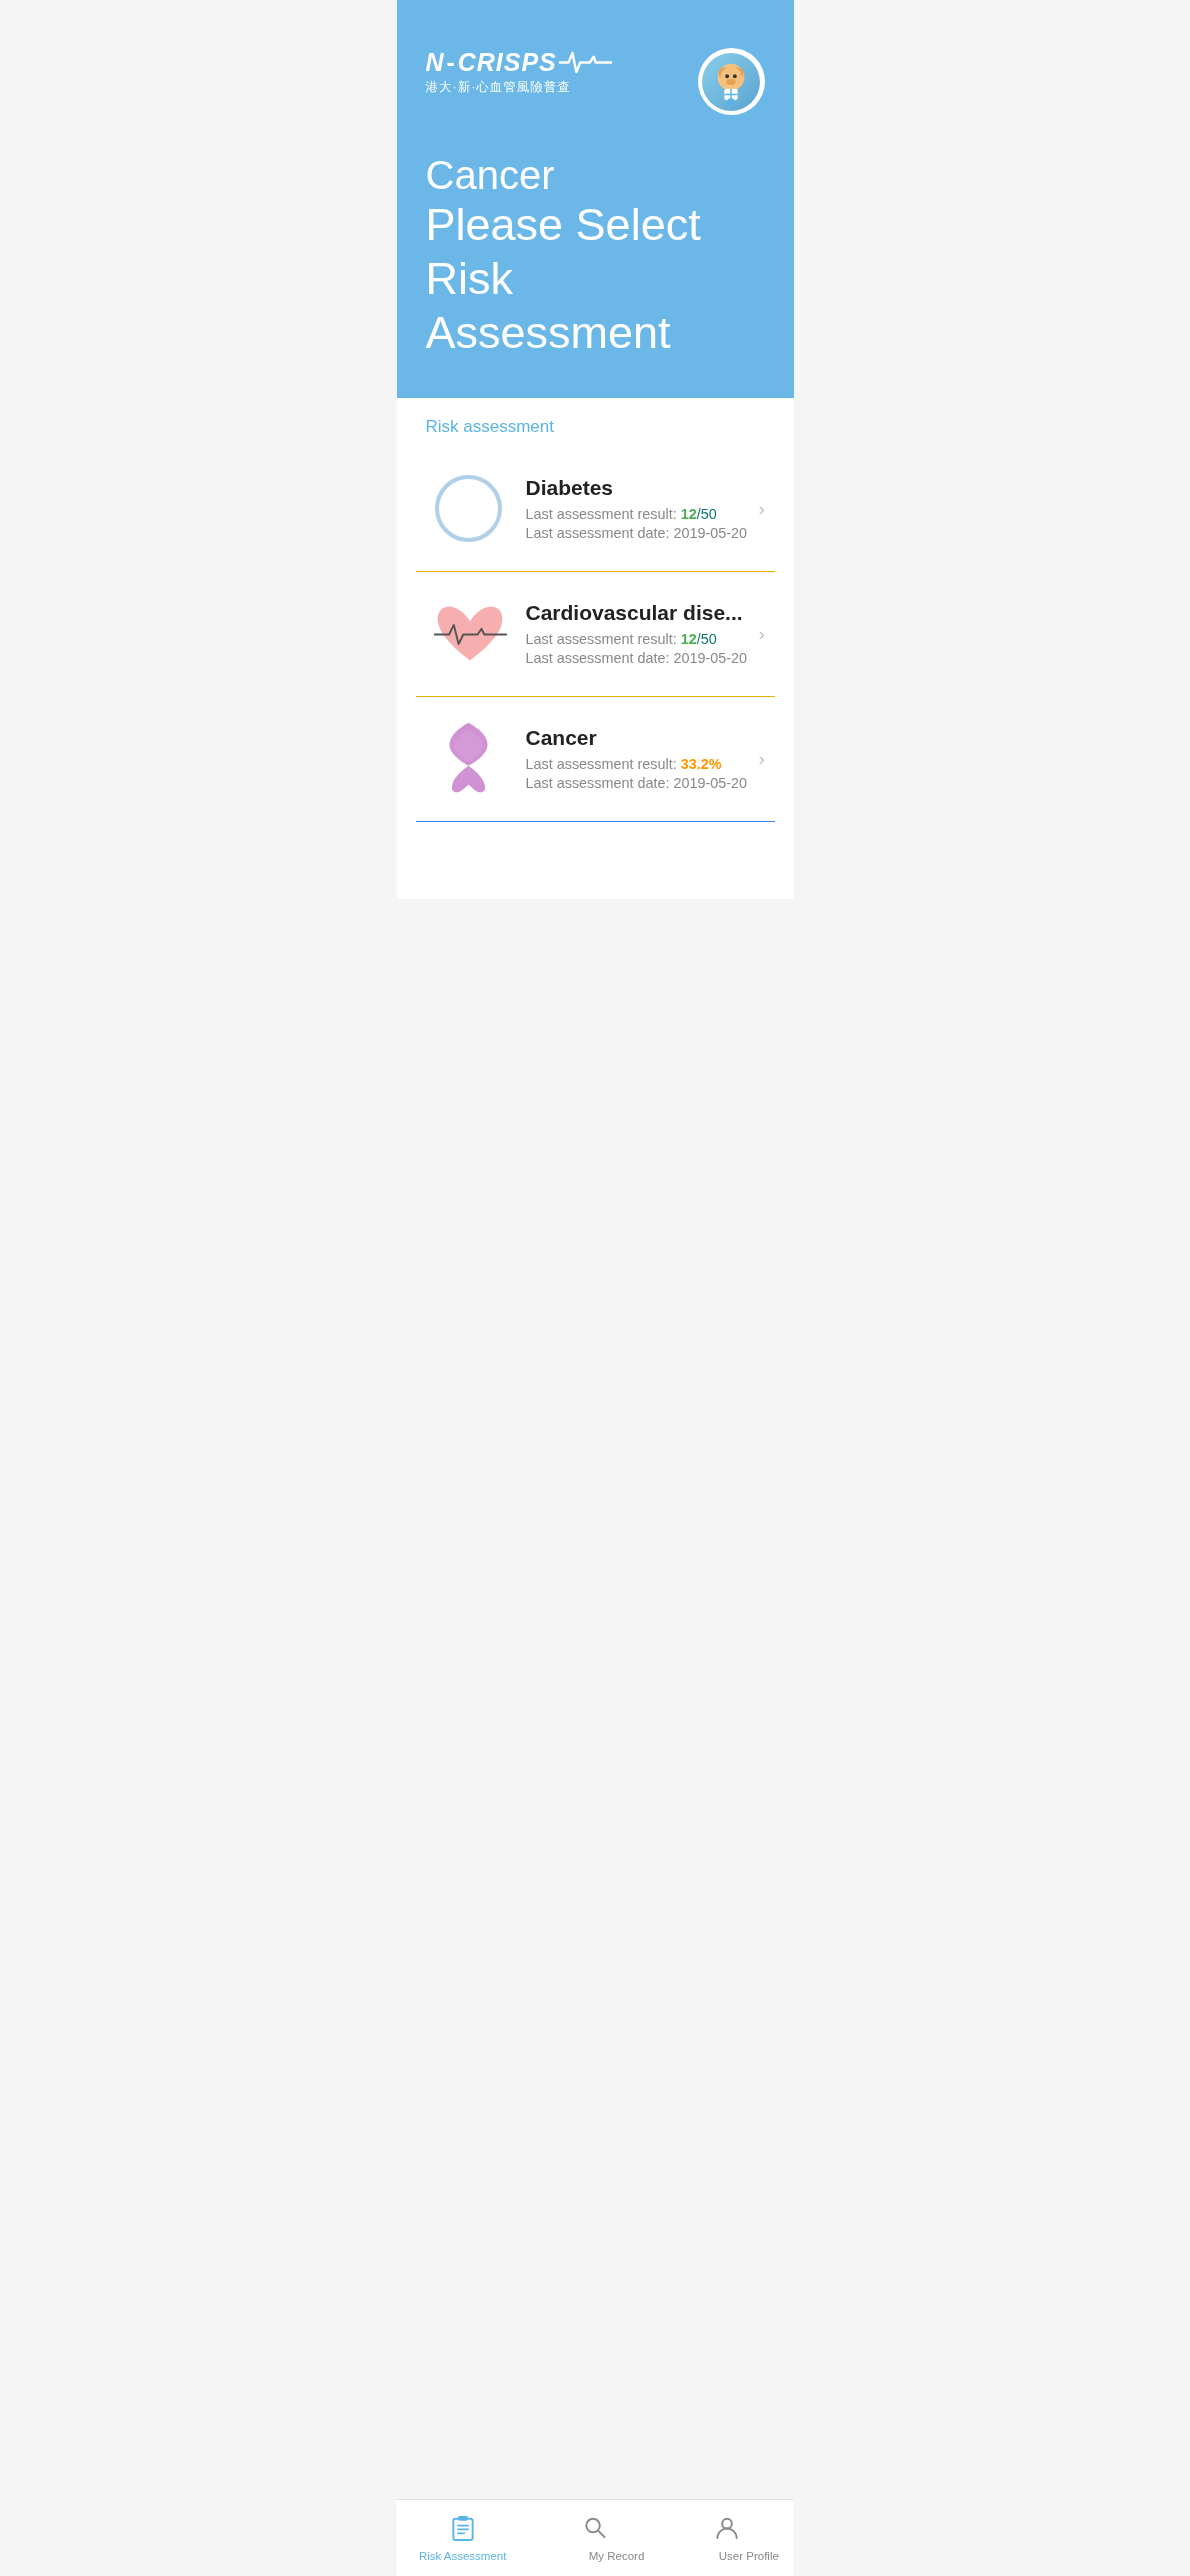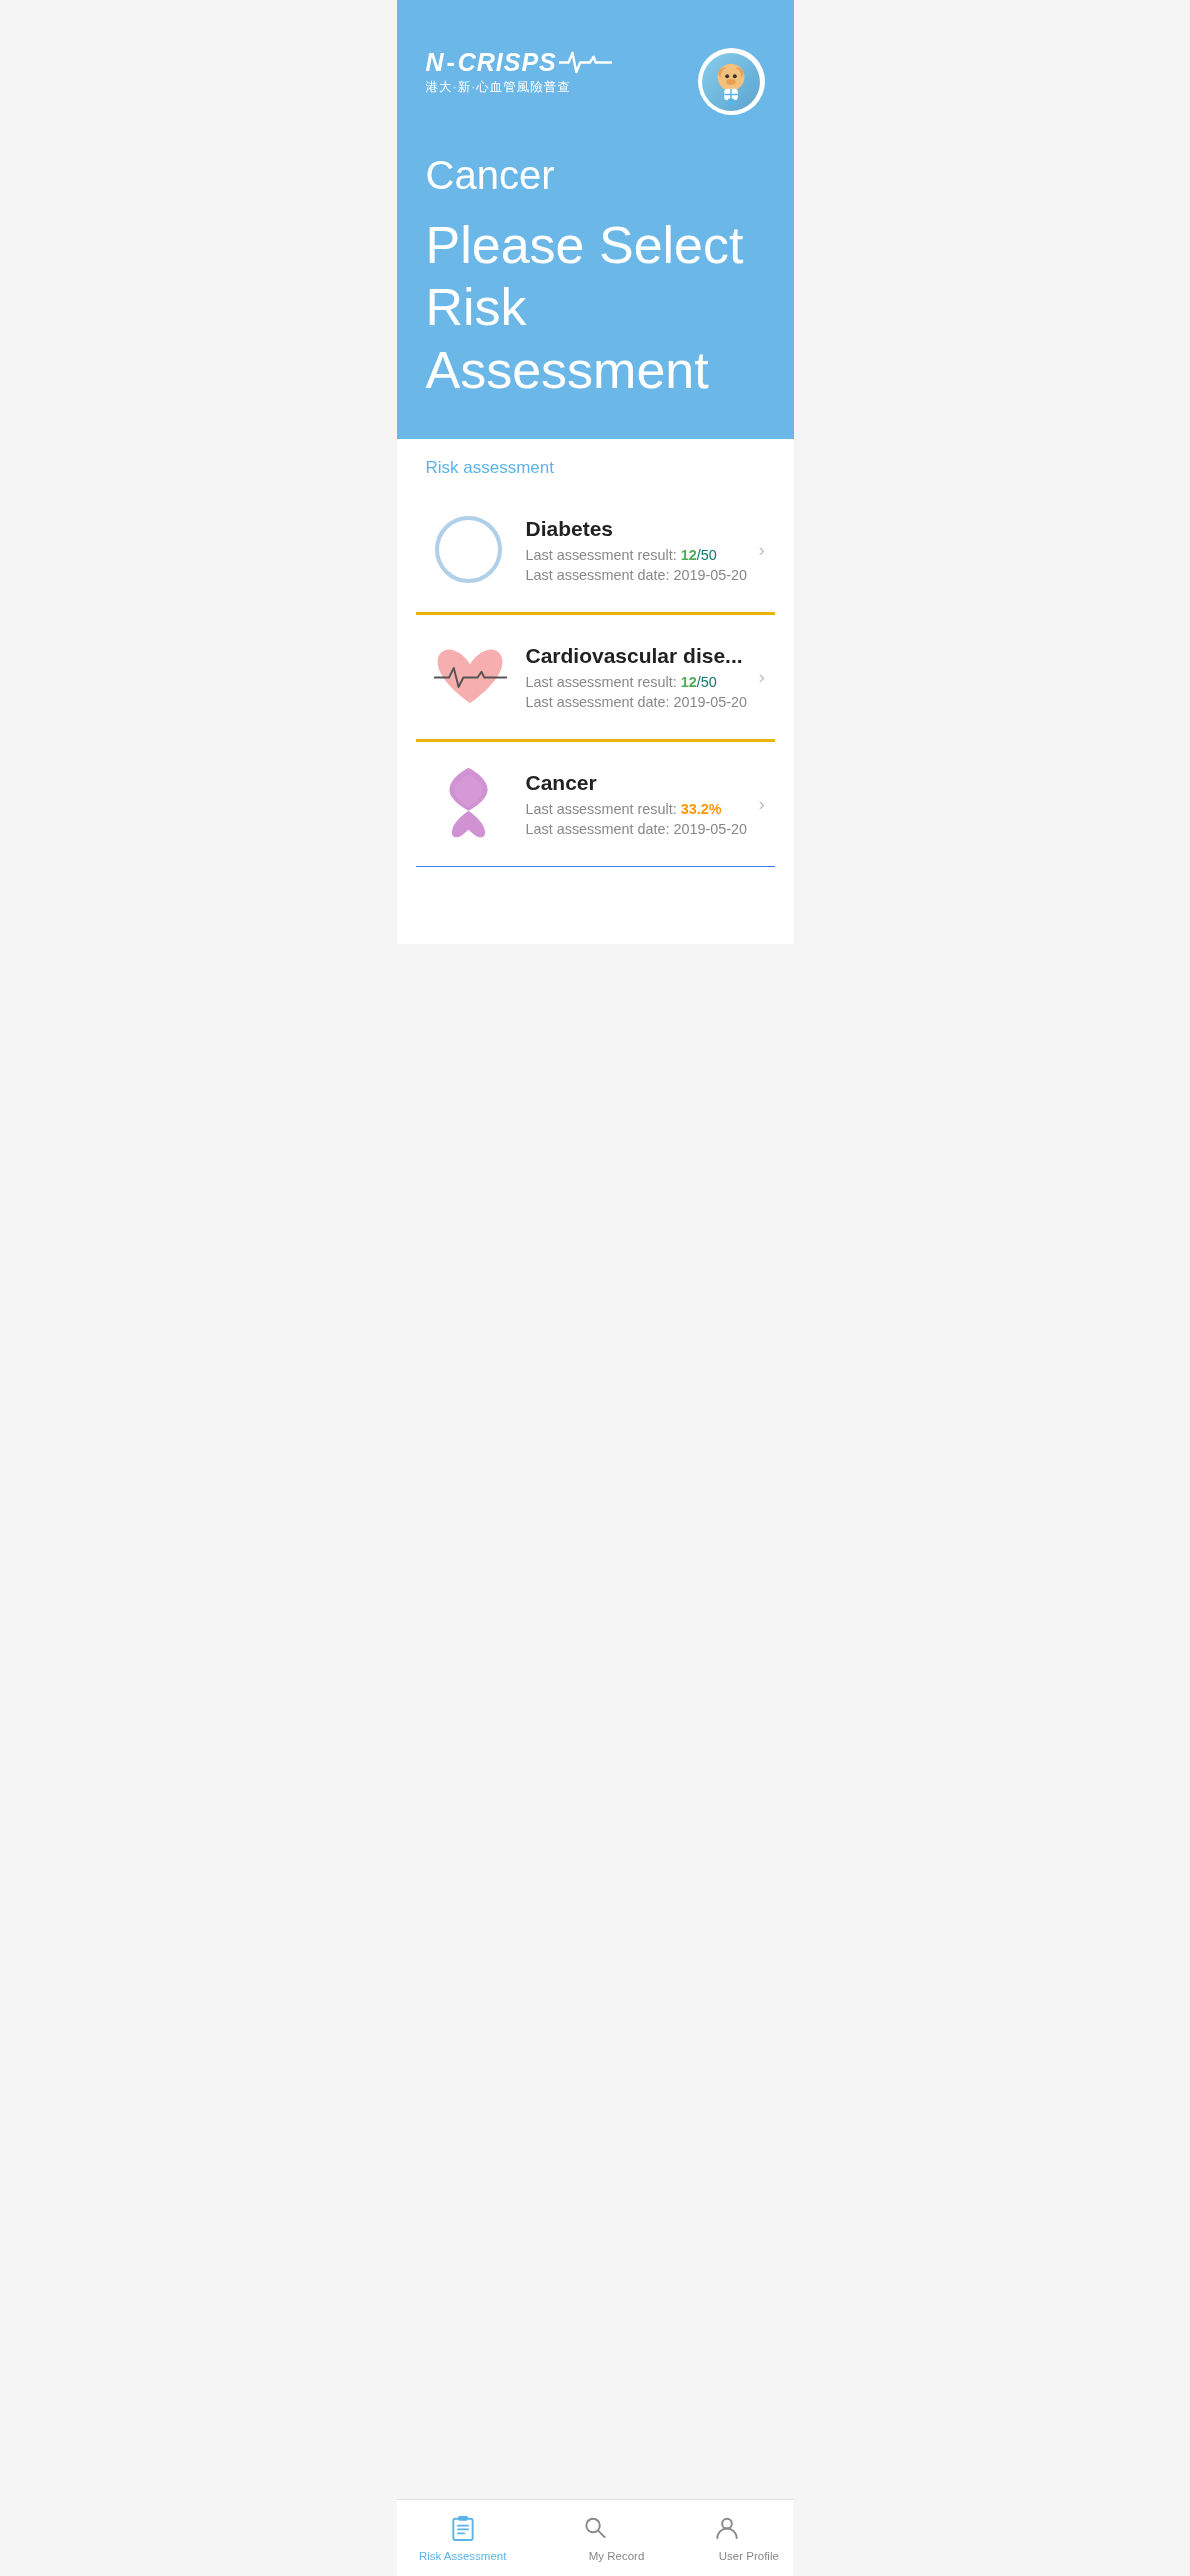--- a/index.html
+++ b/index.html
@@ -96,25 +96,24 @@
 
     .greeting-hello {
       color: white;
       font-size: 40px;
       font-weight: 400;
       display: block;
     }
 
     .greeting-subtitle {
       color: white;
-      font-size: 52px;
+      font-size: 45px;
       font-weight: 400;
       line-height: 1.2;
       display: block;
-      margin-top: 16px;
     }
 
     
     .main-content {
       background: white;
       padding-bottom: 77px;
     }
 
     .section-label {
       color: #5ab4e8;
@@ -125,21 +124,21 @@
 
     
     .assessment-list {
       padding: 0 19px;
     }
 
     .assessment-item {
       display: flex;
       align-items: center;
       padding: 19px 9.6px;
-      border-bottom: 3px solid #eab308;
+      border-bottom: 1px solid #eab308;
       cursor: pointer;
     }
 
     .assessment-item:last-child {
       border-bottom: 1px solid #3b82f6;
     }
 
     .item-icon {
       width: 86px;
       min-width: 86px;

